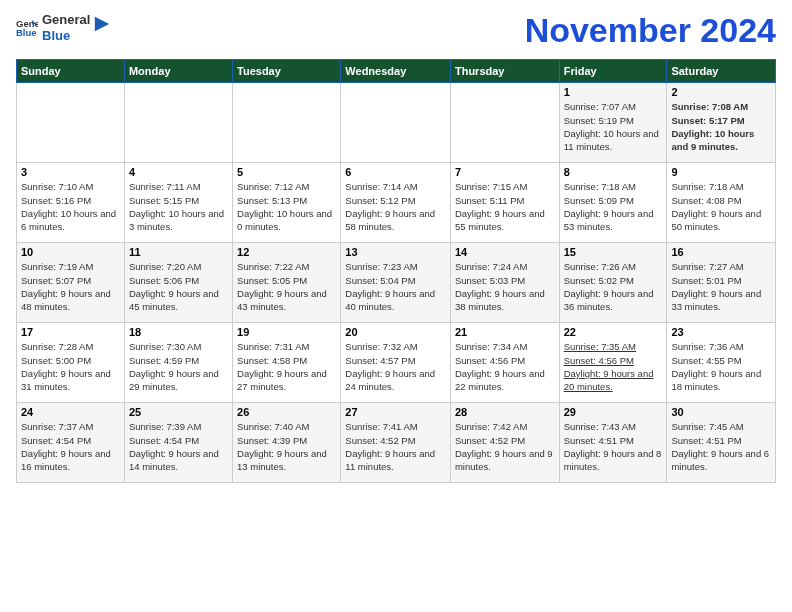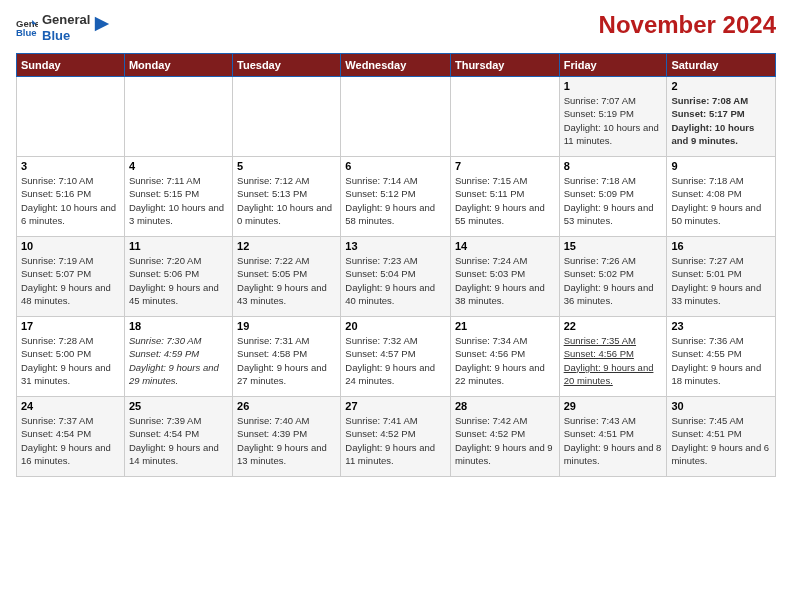--- a/index.html
+++ b/index.html
@@ -26,36 +26,36 @@
       gap: 2px;
     }
     .logo-icon {
       width: 22px;
       height: 22px;
     }
     .title-area {
       text-align: right;
     }
     .month-title {
-      font-size: 24px;
+      font-size: 34px;
       font-weight: bold;
-      color: #b91c1c;
+      color: #1d4ed8;
       line-height: 1.1;
     }
     .subtitle {
       font-size: 15px;
       color: #444;
     }
     table {
       width: 100%;
       border-collapse: collapse;
       font-size: 10px;
     }
     thead th {
-      background-color: #7f1d1d;
+      background-color: #14532d;
       color: #fff;
       padding: 5px 4px;
       font-size: 11px;
       font-weight: bold;
       text-align: left;
       border: 1px solid #1a5fb4;
     }
     tbody td {
       border: 1px solid #ccc;
       vertical-align: top;
@@ -228,21 +228,21 @@
         </tr>
         <tr>
           <td>
             <span class="day-num">17</span>
             <div class="day-info" style="white-space: pre-line;">Sunrise: 7:28 AM
 Sunset: 5:00 PM
 Daylight: 9 hours and 31 minutes.</div>
           </td>
           <td>
             <span class="day-num">18</span>
-            <div class="day-info" style="white-space: pre-line; font-style: italic;">Sunrise: 7:30 AM
+            <div class="day-info" style="white-space: pre-line;">Sunrise: 7:30 AM
 Sunset: 4:59 PM
 Daylight: 9 hours and 29 minutes.</div>
           </td>
           <td>
             <span class="day-num">19</span>
             <div class="day-info" style="white-space: pre-line;">Sunrise: 7:31 AM
 Sunset: 4:58 PM
 Daylight: 9 hours and 27 minutes.</div>
           </td>
           <td>

